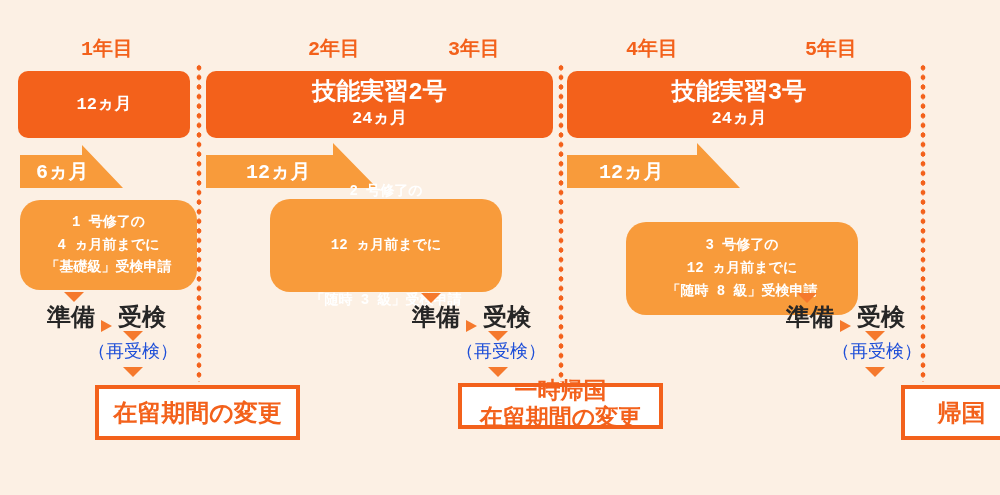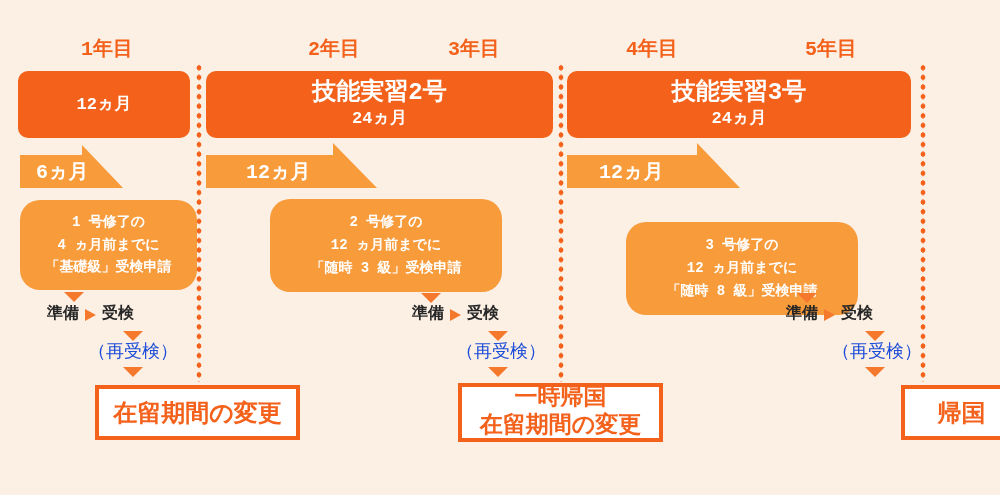--- a/index.html
+++ b/index.html
@@ -40,34 +40,34 @@
     position:absolute; width:0; height:0;
     border-left:10px solid transparent; border-right:10px solid transparent;
     border-top:10px solid #F5792D;
   }
   .tri-right {
     width:0; height:0; flex:0 0 auto;
     border-top:6px solid transparent; border-bottom:6px solid transparent;
     border-left:11px solid #F5792D;
   }
   .flow-row {
-    position:absolute; display:flex; align-items:center; gap:6px;
-    font-size:16px; font-weight:700; color:#262626; line-height:1.1;
+    position:absolute; display:flex; align-items:flex-end; gap:6px;
+    font-size:24px; font-weight:700; color:#262626; line-height:1.1;
   }
   .retry-label {
     position:absolute; font-size:18px; font-weight:400; color:#1d4ed8; line-height:1.2;
   }
   .result-box {
     position:absolute; background:#FFFFFF; border:4px solid #F3611B;
     color:#F3611B; font-weight:700; text-align:center; box-sizing:border-box;
     display:flex; flex-direction:column; justify-content:center;
   }
   .result-box span { display:block; }
   .rb-a { left:95px;  top:385px; width:205px; height:55px; font-size:24px; }
-  .rb-b { left:458px; top:383px; width:205px; height:59px; font-size:23px; line-height:1.18; }
+  .rb-b { left:458px; top:383px; width:205px; height:46px; font-size:23px; line-height:1.18; }
   .rb-c { left:861px; top:385px; width:121px; height:55px; font-size:24px;margin-left:40px; }
 </style>
 </head>
 <body>
 
 <div class="canvas">
 
   <div class="year-label" style="left:75px;">1年目</div>
   <div class="year-label" style="left:257px;margin-left:45px;">2年目</div>
   <div class="year-label" style="left:442px;">3年目</div>
@@ -107,21 +107,21 @@
       <polygon points="0,12 130,12 130,0 173,45 0,45" fill="#F89B3B"></polygon>
     </svg>
     <div class="ribbon-label" style="left:32px; top:12px;">12ヵ月</div>
   </div>
 
   <div class="apply-box" style="left:20px; top:200px; width:177px; height:90px;">
     <span>1 号修了の</span>
     <span>4 ヵ月前までに</span>
     <span>「基礎級」受検申請</span>
   </div>
-  <div class="apply-box" style="left:270px; top:199px; width:232px; height:93px;">
+  <div class="apply-box" style="left:270px; top:199px; width:232px; height:93px;gap:32px;">
     <span>2 号修了の</span>
     <span>12 ヵ月前までに</span>
     <span>「随時 3 級」受検申請</span>
   </div>
   <div class="apply-box" style="left:626px; top:199px; width:232px; height:93px;margin-top:23px;">
     <span>3 号修了の</span>
     <span>12 ヵ月前までに</span>
     <span>「随時 8 級」受検申請</span>
   </div>
 

